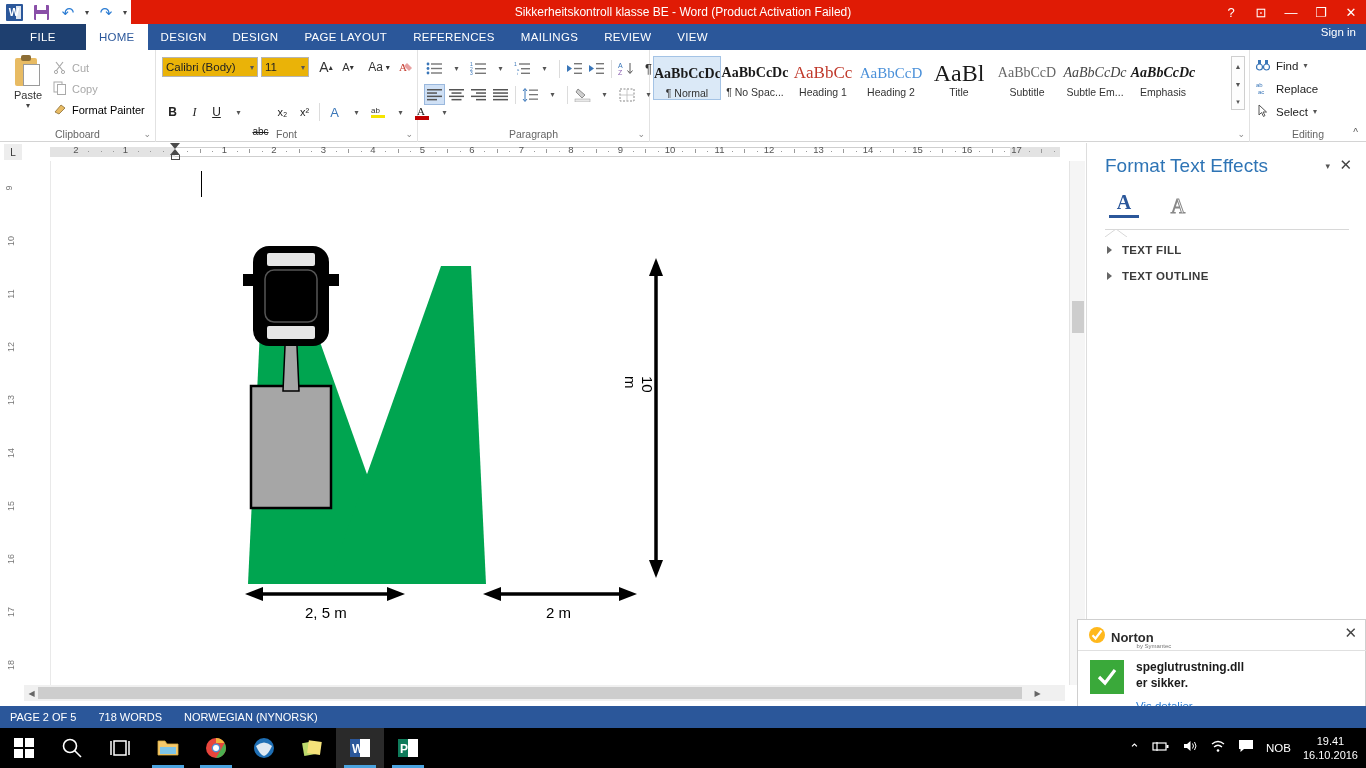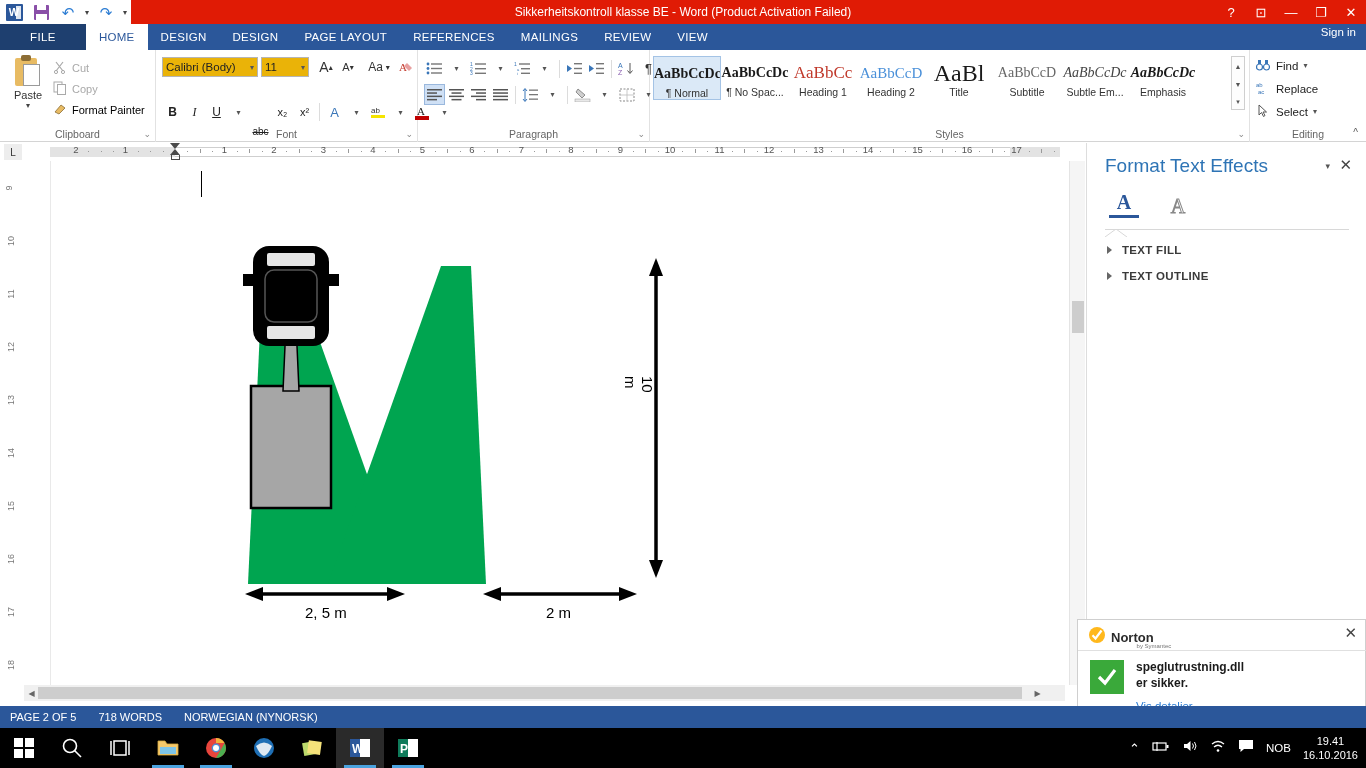--- a/index.html
+++ b/index.html
@@ -501,21 +501,20 @@
       <div class="style-item">
         <div class="style-prev" style="font-style:italic;font-weight:bold;">AaBbCcDc</div>
         <div class="style-name">Emphasis</div>
       </div>
     </div>
     <div class="gal-scroll">
       <div class="gs-btn">▲</div>
       <div class="gs-btn">▼</div>
       <div class="gs-btn">▾</div>
     </div>
-    <div class="grp-label">Styles</div>
     <div class="dlg-launch">⌄</div>
   </div>
 
   <div class="grp g-edit">
     <div class="edititem" style="top:8px">
       <span class="mini">
         <svg width="14" height="14" viewBox="0 0 14 14">
             <circle cx="3.5" cy="9" r="3" fill="none" stroke="#3a76b8" stroke-width="1.2"></circle>
             <circle cx="10.5" cy="9" r="3" fill="none" stroke="#3a76b8" stroke-width="1.2"></circle>
             <rect x="2" y="2" width="3" height="4" fill="#3a76b8"></rect>

